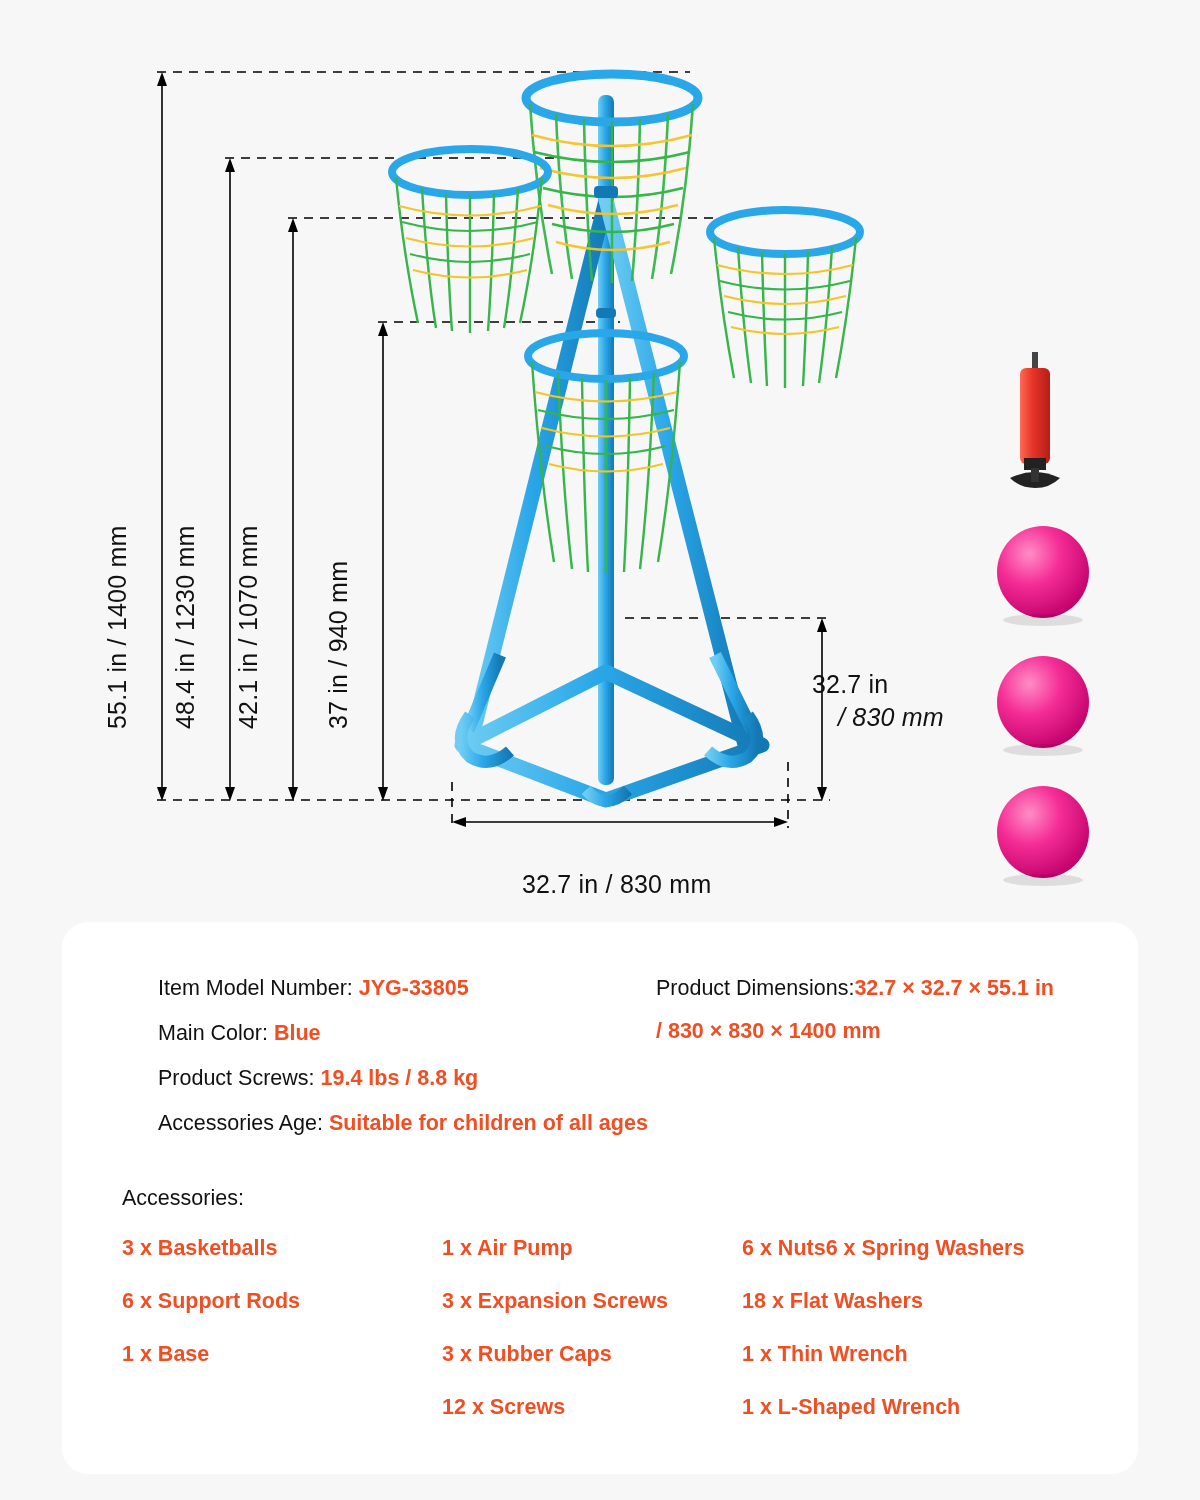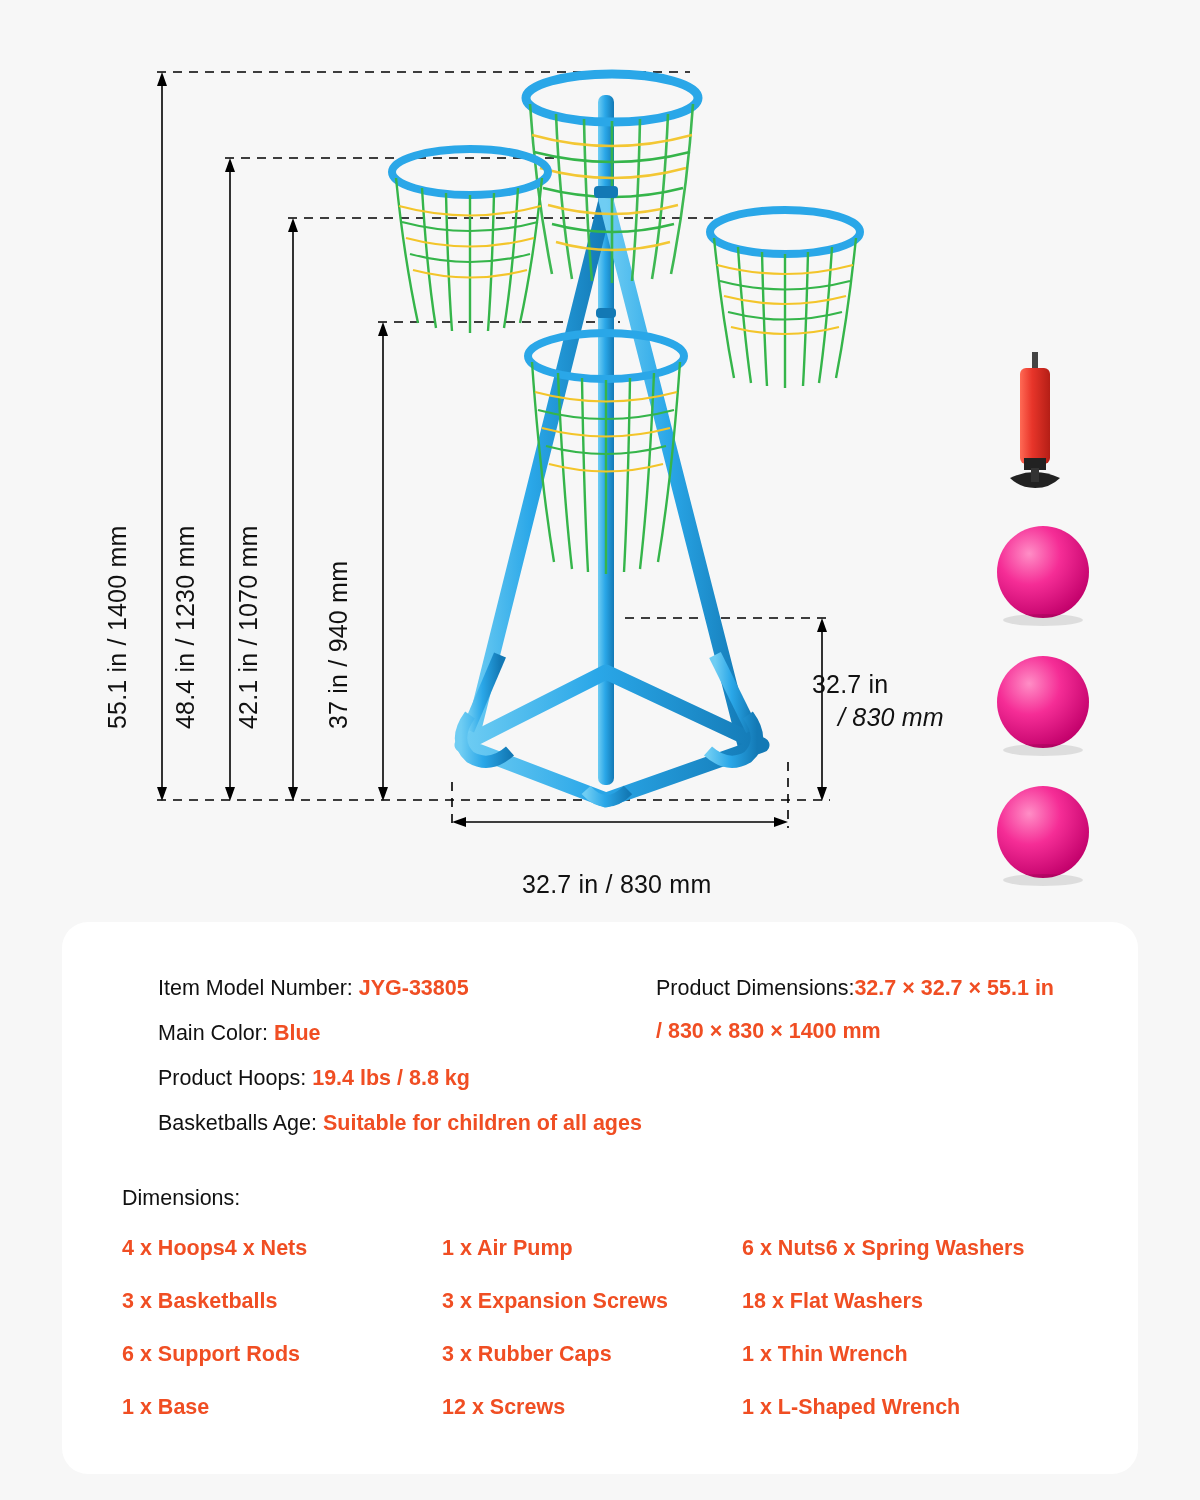--- a/index.html
+++ b/index.html
@@ -304,43 +304,40 @@
   <div id="spec-inner">
 
     <div class="spec-left-col">
       <div class="spec-row">
         <span>Item Model Number: </span><span class="spec-val">JYG-33805</span>
       </div>
       <div class="spec-row">
         <span>Main Color: </span><span class="spec-val">Blue</span>
       </div>
       <div class="spec-row">
-        <span>Product Hoops: </span><span class="spec-val">19.4 lbs / 8.8 kg</span>
-      </div>
-      <div class="spec-row">
-        <span>Basketballs Age: </span><span class="spec-val">Suitable for children of all ages</span>
+        <span>Product Screws: </span><span class="spec-val">19.4 lbs / 8.8 kg</span>
+      </div>
+      <div class="spec-row">
+        <span>Accessories Age: </span><span class="spec-val">Suitable for children of all ages</span>
       </div>
     </div>
 
     <div class="spec-right-col">
       <div class="spec-row">
         <span>Product Dimensions:</span><span class="spec-val">32.7 × 32.7 × 55.1 in</span>
       </div>
       <div class="spec-row">
         <span class="spec-val">/ 830 × 830 × 1400 mm</span>
       </div>
     </div>
 
-    <div id="accessories-title">Dimensions:</div>
+    <div id="accessories-title">Accessories:</div>
 
     <div id="accessories-grid">
       <div class="acc-col c1">
-        <div class="acc-item">
-          <span class="acc-pair">4 x Hoops</span><span class="gap"></span><span class="acc-pair">4 x Nets</span>
-        </div>
         <div class="acc-item">3 x Basketballs</div>
         <div class="acc-item">6 x Support Rods</div>
         <div class="acc-item">1 x Base</div>
       </div>
 
       <div class="acc-col c2">
         <div class="acc-item">1 x Air Pump</div>
         <div class="acc-item">3 x Expansion Screws</div>
         <div class="acc-item">3 x Rubber Caps</div>
         <div class="acc-item">12 x Screws</div>

